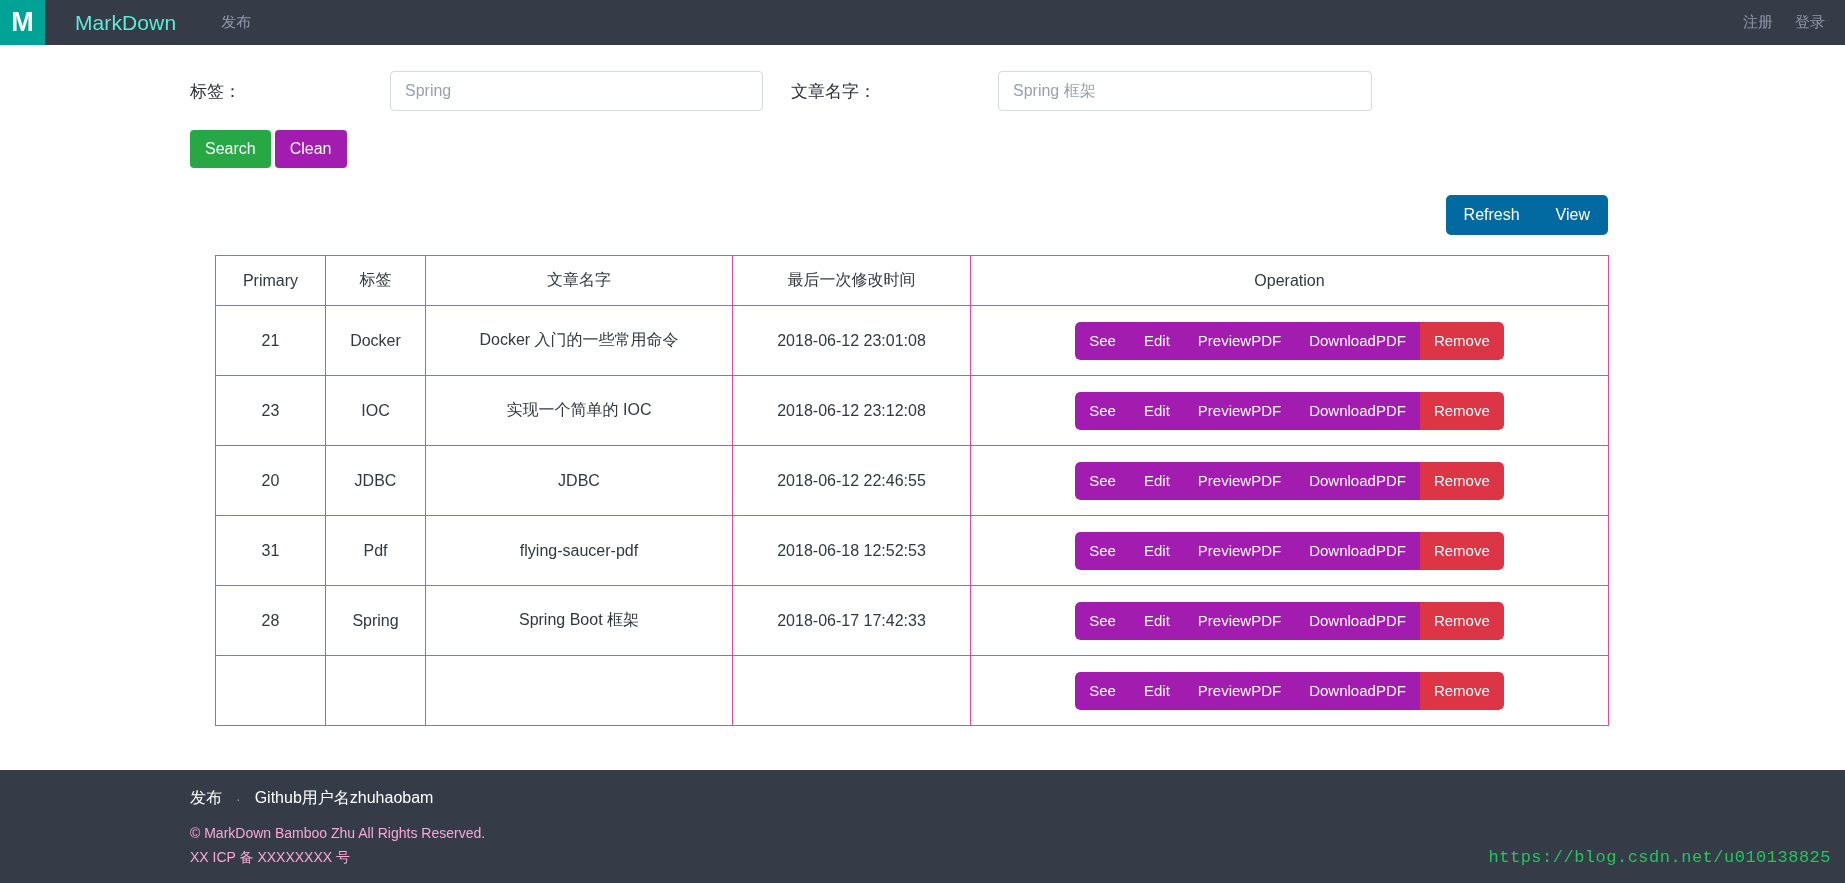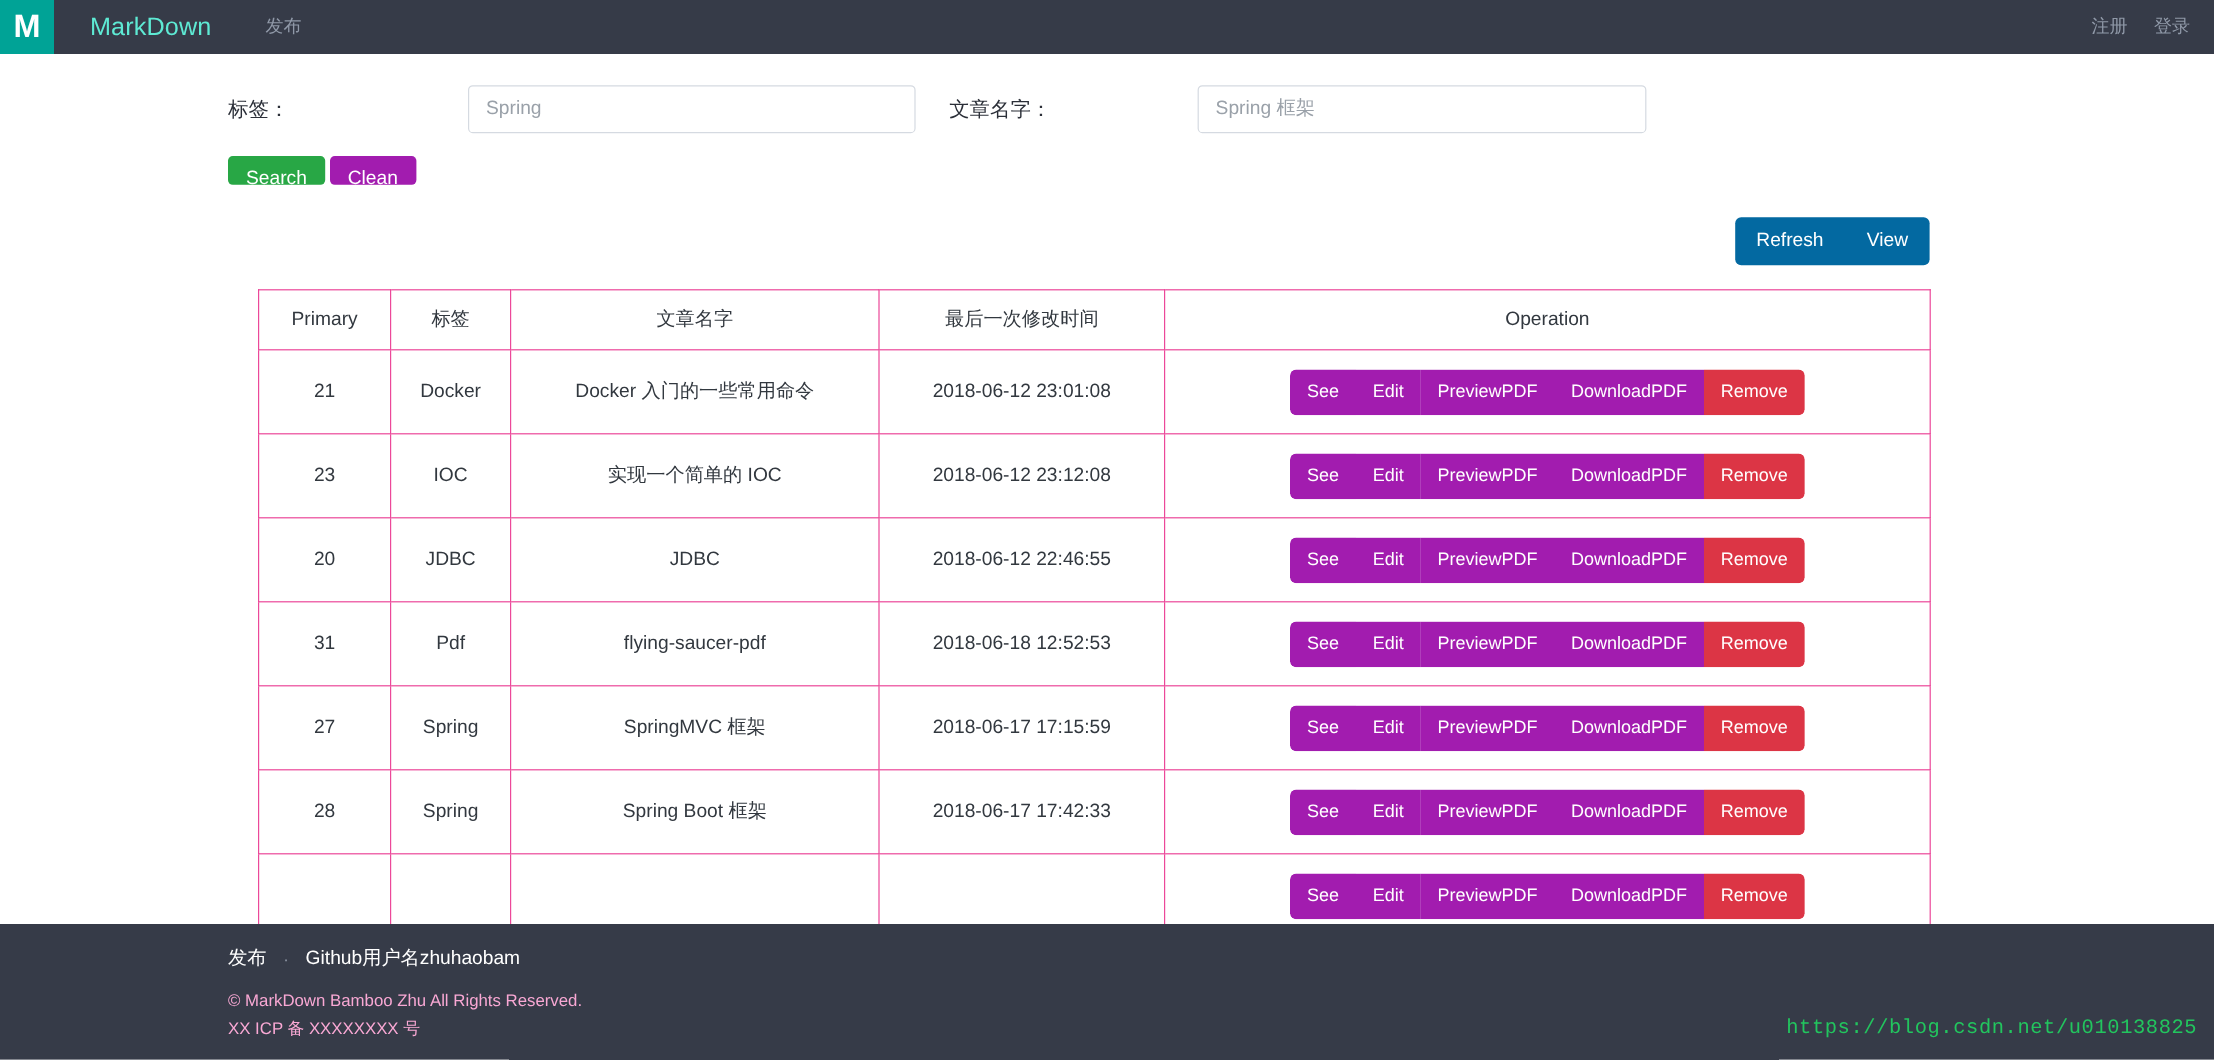--- a/index.html
+++ b/index.html
@@ -93,21 +93,21 @@
     padding-left: 190px;
     margin-top: 19px;
     gap: 4px;
   }
   .btn {
     border: none;
     border-radius: 4px;
     color: #ffffff;
     font-size: 16px;
     padding: 0 15px;
-    height: 24px;
+    height: 38px;
     cursor: pointer;
     font-family: "Liberation Sans", sans-serif;
     line-height: 38px;
     white-space: nowrap;
   }
   .btn-green  { background: #28a745; }
   .btn-teal   { background: #a21caf; }
   .btn-red    { background: #dc3545; }
 
   
@@ -321,37 +321,20 @@
                   <button class="btn btn-teal">See</button>
                   <button class="btn btn-teal">Edit</button>
                   <button class="btn btn-teal">PreviewPDF</button>
                   <button class="btn btn-teal">DownloadPDF</button>
                   <button class="btn btn-red">Remove</button>
                 </div>
               </div>
             </td>
           </tr>
           <tr>
-            <td class="col-primary">27</td>
-            <td class="col-tag">Spring</td>
-            <td class="col-title">SpringMVC 框架</td>
-            <td class="col-time">2018-06-17 17:15:59</td>
-            <td class="col-op op-cell">
-              <div class="op-inner">
-                <div class="op-group">
-                  <button class="btn btn-teal">See</button>
-                  <button class="btn btn-teal">Edit</button>
-                  <button class="btn btn-teal">PreviewPDF</button>
-                  <button class="btn btn-teal">DownloadPDF</button>
-                  <button class="btn btn-red">Remove</button>
-                </div>
-              </div>
-            </td>
-          </tr>
-          <tr>
             <td class="col-primary">28</td>
             <td class="col-tag">Spring</td>
             <td class="col-title">Spring Boot 框架</td>
             <td class="col-time">2018-06-17 17:42:33</td>
             <td class="col-op op-cell">
               <div class="op-inner">
                 <div class="op-group">
                   <button class="btn btn-teal">See</button>
                   <button class="btn btn-teal">Edit</button>
                   <button class="btn btn-teal">PreviewPDF</button>

